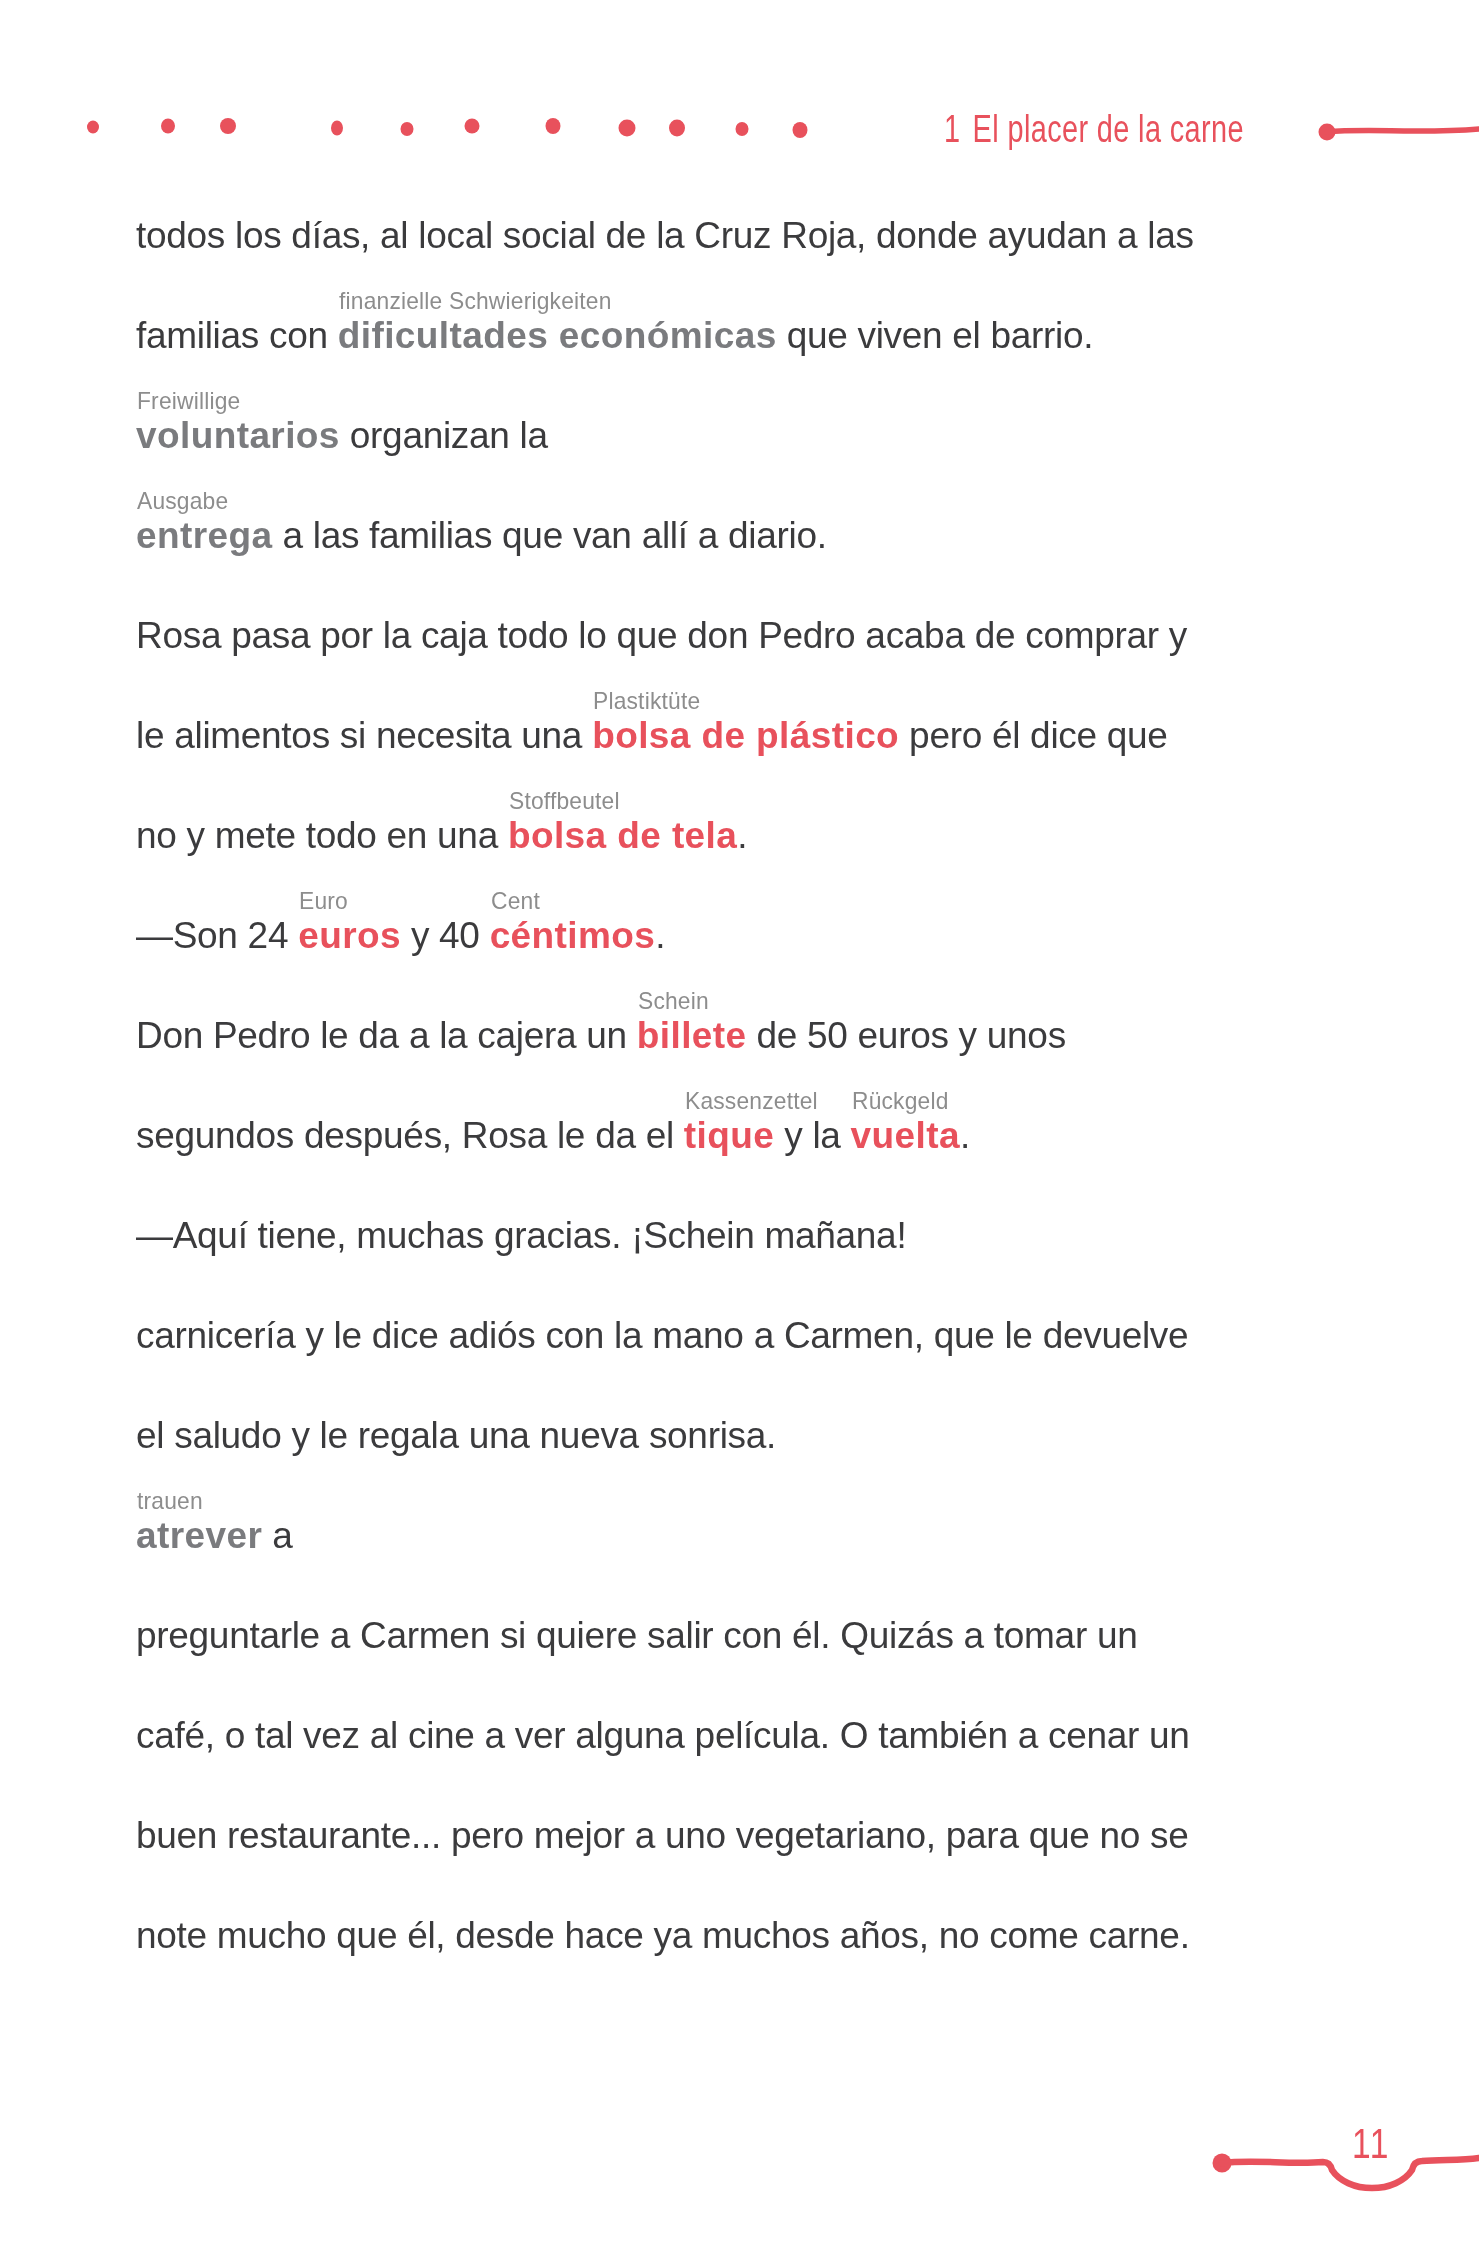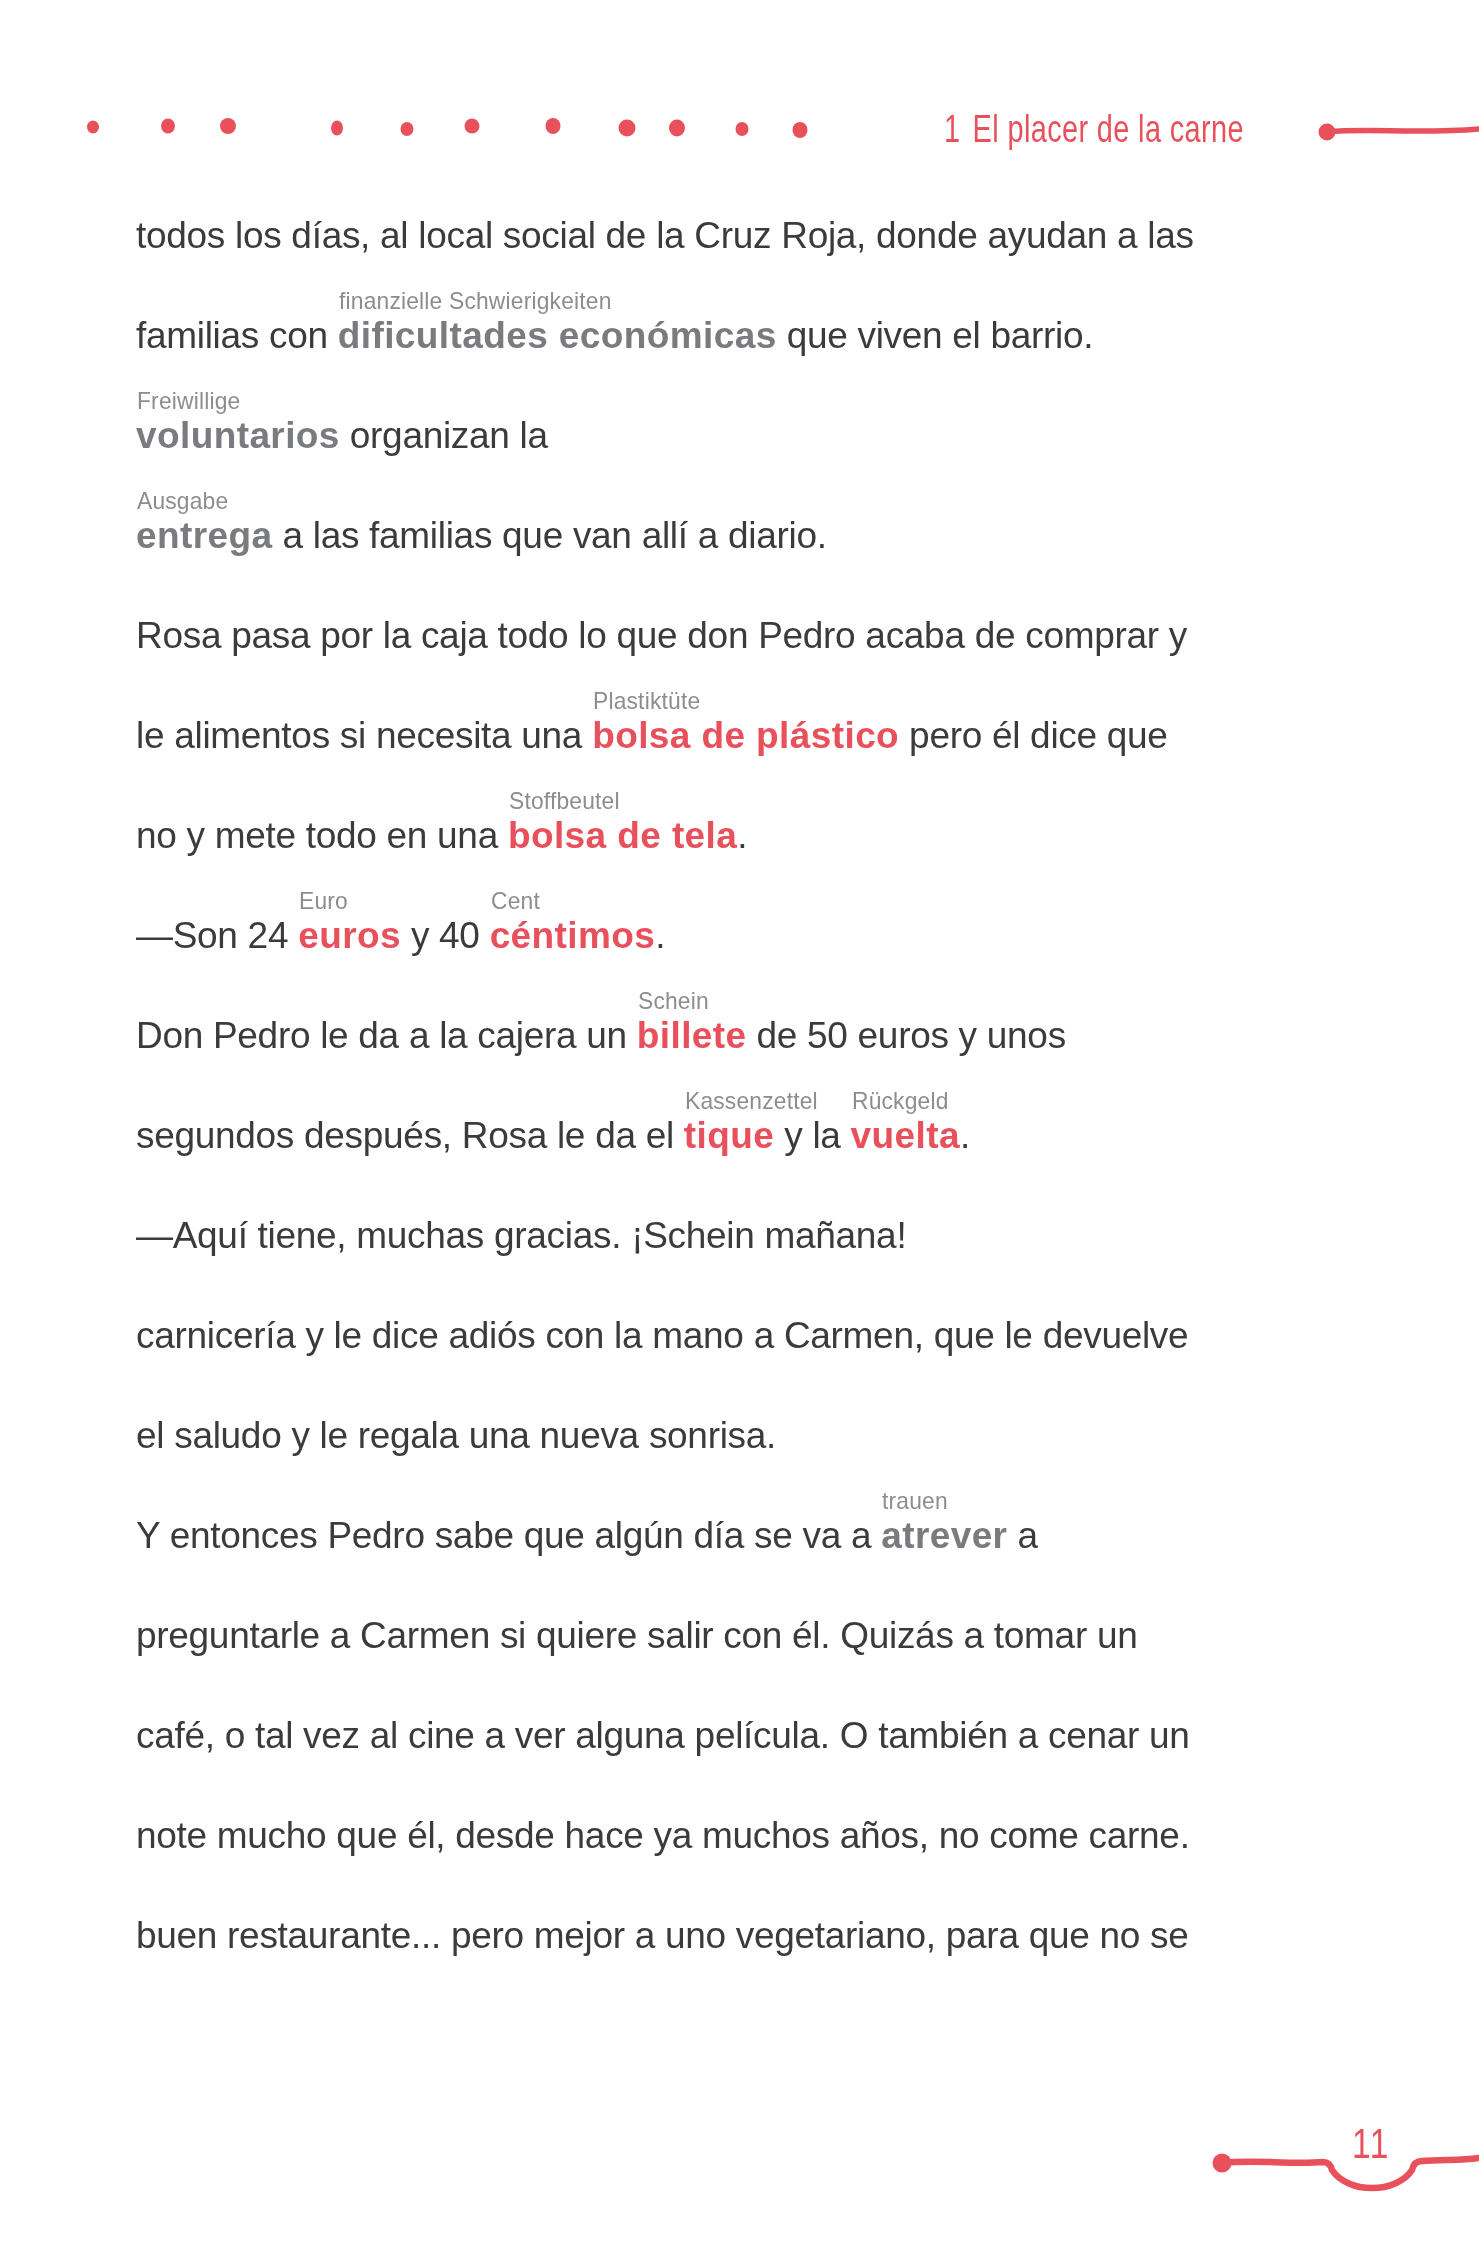--- a/index.html
+++ b/index.html
@@ -124,33 +124,33 @@
       <div class="line">
         <span class="linetext"><span>—Aquí tiene, muchas gracias. ¡Schein mañana!</span></span>
       </div>
       <div class="line">
         <span class="linetext"><span>carnicería y le dice adiós con la mano a Carmen, que le devuelve</span></span>
       </div>
       <div class="line">
         <span class="linetext"><span>el saludo y le regala una nueva sonrisa.</span></span>
       </div>
       <div class="line">
-        <span class="linetext"><span>Y entonces Pedro sabe que algún día se va a </span><span class="gloss"><span class="annot">trauen</span><span class="word-gray">atrever</span></span><span> a</span></span>
+        <span class="linetext"><span class="gloss"><span class="annot">trauen</span><span class="word-gray">atrever</span></span><span> a</span></span>
       </div>
       <div class="line">
         <span class="linetext"><span>preguntarle a Carmen si quiere salir con él. Quizás a tomar un</span></span>
       </div>
       <div class="line">
         <span class="linetext"><span>café, o tal vez al cine a ver alguna película. O también a cenar un</span></span>
       </div>
       <div class="line">
-        <span class="linetext"><span>note mucho que él, desde hace ya muchos años, no come carne.</span></span>
+        <span class="linetext"><span>buen restaurante... pero mejor a uno vegetariano, para que no se</span></span>
       </div>
       <div class="line">
-        <span class="linetext"><span>buen restaurante... pero mejor a uno vegetariano, para que no se</span></span>
+        <span class="linetext"><span>note mucho que él, desde hace ya muchos años, no come carne.</span></span>
       </div>
     </div>
 
   <div>
     <svg class="ftr-rule" width="269" height="110" viewBox="0 0 269 110">
       <circle cx="12" cy="45" r="9.5" fill="#e8515c"></circle>
       <path d="M12 45 C 45 41, 80 47, 113 44 Q 120 44 122 52 A 44 31 0 0 0 202 52 Q 204 43 212 43 C 230 41, 250 43, 269 40" fill="none" stroke="#e8515c" stroke-width="6.5" stroke-linecap="round"></path>
     </svg>
     <div class="page-number">11</div>
   </div>

